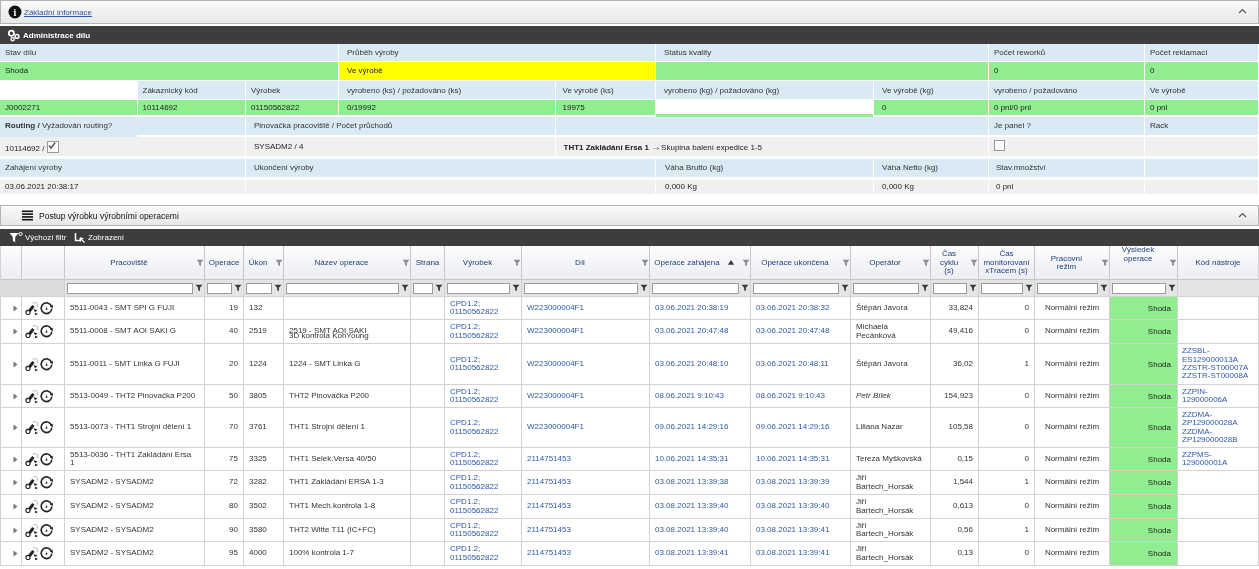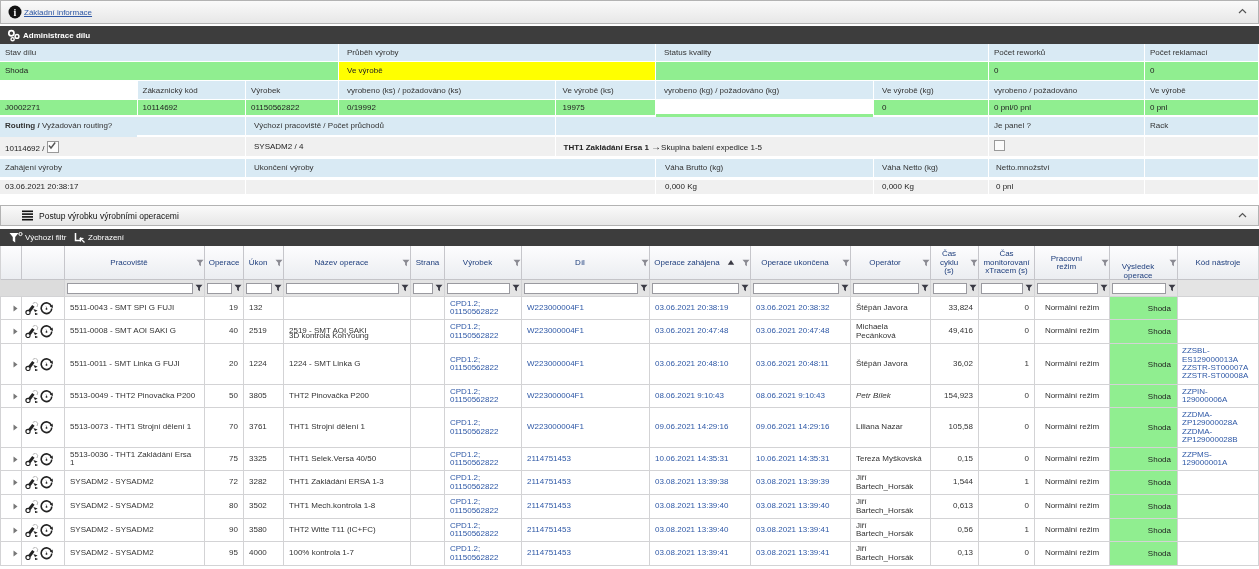--- a/index.html
+++ b/index.html
@@ -106,21 +106,21 @@
 <div style="position:absolute;left:989px;top:99.5px;width:155px;height:15px;background:#90ee90;box-sizing:border-box;overflow:hidden;display:flex;flex-direction:column;justify-content:center;text-align:left;padding-left:5px;padding-right:5px;color:#222;">
       <div>0 pnl/0 pnl</div>
     </div>
 <div style="position:absolute;left:1145px;top:99.5px;width:113px;height:15px;background:#90ee90;box-sizing:border-box;overflow:hidden;display:flex;flex-direction:column;justify-content:center;text-align:left;padding-left:5px;padding-right:5px;color:#222;">
       <div>0 pnl</div>
     </div>
 <div style="position:absolute;left:0px;top:116.5px;width:245px;height:18.5px;background:#d9eaf4;box-sizing:border-box;overflow:hidden;display:flex;flex-direction:column;justify-content:center;text-align:left;padding-left:5px;padding-right:5px;color:#333;">
       <div><span style="font-weight:bold">Routing / </span>Vyžadován routing?</div>
     </div>
 <div style="position:absolute;left:246px;top:116.5px;width:308.5px;height:18.5px;background:#d9eaf4;box-sizing:border-box;overflow:hidden;display:flex;flex-direction:column;justify-content:center;text-align:left;padding-left:8px;padding-right:5px;color:#333;">
-      <div>Výchozí pracoviště / Počet průchodů</div>
+      <div>Pinovačka pracoviště / Počet průchodů</div>
     </div>
 <div style="position:absolute;left:555.5px;top:116.5px;width:432.5px;height:18.5px;background:#d9eaf4;box-sizing:border-box;overflow:hidden;display:flex;flex-direction:column;justify-content:center;text-align:left;padding-left:5px;padding-right:5px;color:#222;">
       <div></div>
     </div>
 <div style="position:absolute;left:989px;top:116.5px;width:155px;height:18.5px;background:#d9eaf4;box-sizing:border-box;overflow:hidden;display:flex;flex-direction:column;justify-content:center;text-align:left;padding-left:5px;padding-right:5px;color:#333;">
       <div>Je panel ?</div>
     </div>
 <div style="position:absolute;left:1145px;top:116.5px;width:113px;height:18.5px;background:#d9eaf4;box-sizing:border-box;overflow:hidden;display:flex;flex-direction:column;justify-content:center;text-align:left;padding-left:5px;padding-right:5px;color:#333;">
       <div>Rack</div>
     </div>
@@ -147,21 +147,21 @@
 <div style="position:absolute;left:246px;top:158.5px;width:409px;height:18px;background:#d9eaf4;box-sizing:border-box;overflow:hidden;display:flex;flex-direction:column;justify-content:center;text-align:left;padding-left:8px;padding-right:5px;color:#333;">
       <div>Ukončení výroby</div>
     </div>
 <div style="position:absolute;left:656px;top:158.5px;width:217px;height:18px;background:#d9eaf4;box-sizing:border-box;overflow:hidden;display:flex;flex-direction:column;justify-content:center;text-align:left;padding-left:9px;padding-right:5px;color:#333;">
       <div>Váha Brutto (kg)</div>
     </div>
 <div style="position:absolute;left:874px;top:158.5px;width:114px;height:18px;background:#d9eaf4;box-sizing:border-box;overflow:hidden;display:flex;flex-direction:column;justify-content:center;text-align:left;padding-left:8px;padding-right:5px;color:#333;">
       <div>Váha Netto (kg)</div>
     </div>
 <div style="position:absolute;left:989px;top:158.5px;width:155px;height:18px;background:#d9eaf4;box-sizing:border-box;overflow:hidden;display:flex;flex-direction:column;justify-content:center;text-align:left;padding-left:7px;padding-right:5px;color:#333;">
-      <div>Netto.množství</div>
+      <div>Stav.množství</div>
     </div>
 <div style="position:absolute;left:1145px;top:158.5px;width:113px;height:18px;background:#d9eaf4;box-sizing:border-box;overflow:hidden;display:flex;flex-direction:column;justify-content:center;text-align:left;padding-left:5px;padding-right:5px;color:#222;">
       <div></div>
     </div>
 <div style="position:absolute;left:0px;top:179.5px;width:245px;height:14px;background:#f0f0f0;box-sizing:border-box;overflow:hidden;display:flex;flex-direction:column;justify-content:center;text-align:left;padding-left:5px;padding-right:5px;color:#222;">
       <div>03.06.2021 20:38:17</div>
     </div>
 <div style="position:absolute;left:246px;top:179.5px;width:409px;height:14px;background:#f0f0f0;box-sizing:border-box;overflow:hidden;display:flex;flex-direction:column;justify-content:center;text-align:left;padding-left:8px;padding-right:5px;color:#222;">
       <div></div>
     </div>
@@ -346,21 +346,21 @@
     </div>
 <div style="position:absolute;left:1035px;top:246px;width:74px;height:34px;line-height:8.5px;">
       <div style="position:absolute;left:0;top:0;width:63px;height:34px;display:flex;align-items:center;justify-content:center;text-align:center;">
         <span style="color:#21407e;">Pracovní<br>režim</span>
       </div>
       <span style="position:absolute;right:0px;top:13px;"><svg width="8" height="8" viewBox="0 0 8 8">
           <path d="M0.5,0.8 L7.5,0.8 L4.9,3.8 L4.9,7.2 L3.1,5.9 L3.1,3.8 Z" fill="#8a8a92"></path>
         </svg></span>
     </div>
 <div style="position:absolute;left:1110px;top:246px;width:67px;height:34px;line-height:8.5px;">
-      <div style="position:absolute;left:0;top:0;width:56px;height:34px;display:flex;align-items:flex-end;justify-content:center;text-align:center;">
+      <div style="position:absolute;left:0;top:0;width:56px;height:34px;display:flex;align-items:flex-start;justify-content:center;text-align:center;">
         <span style="color:#21407e;">Výsledek<br>operace</span>
       </div>
       <span style="position:absolute;right:0px;top:13px;"><svg width="8" height="8" viewBox="0 0 8 8">
           <path d="M0.5,0.8 L7.5,0.8 L4.9,3.8 L4.9,7.2 L3.1,5.9 L3.1,3.8 Z" fill="#8a8a92"></path>
         </svg></span>
     </div>
 <div style="position:absolute;left:1178px;top:246px;width:80px;height:34px;line-height:8.5px;">
       <div style="position:absolute;left:0;top:0;width:80px;height:34px;display:flex;align-items:center;justify-content:center;text-align:center;">
         <span style="color:#21407e;">Kód nástroje</span>
       </div>

